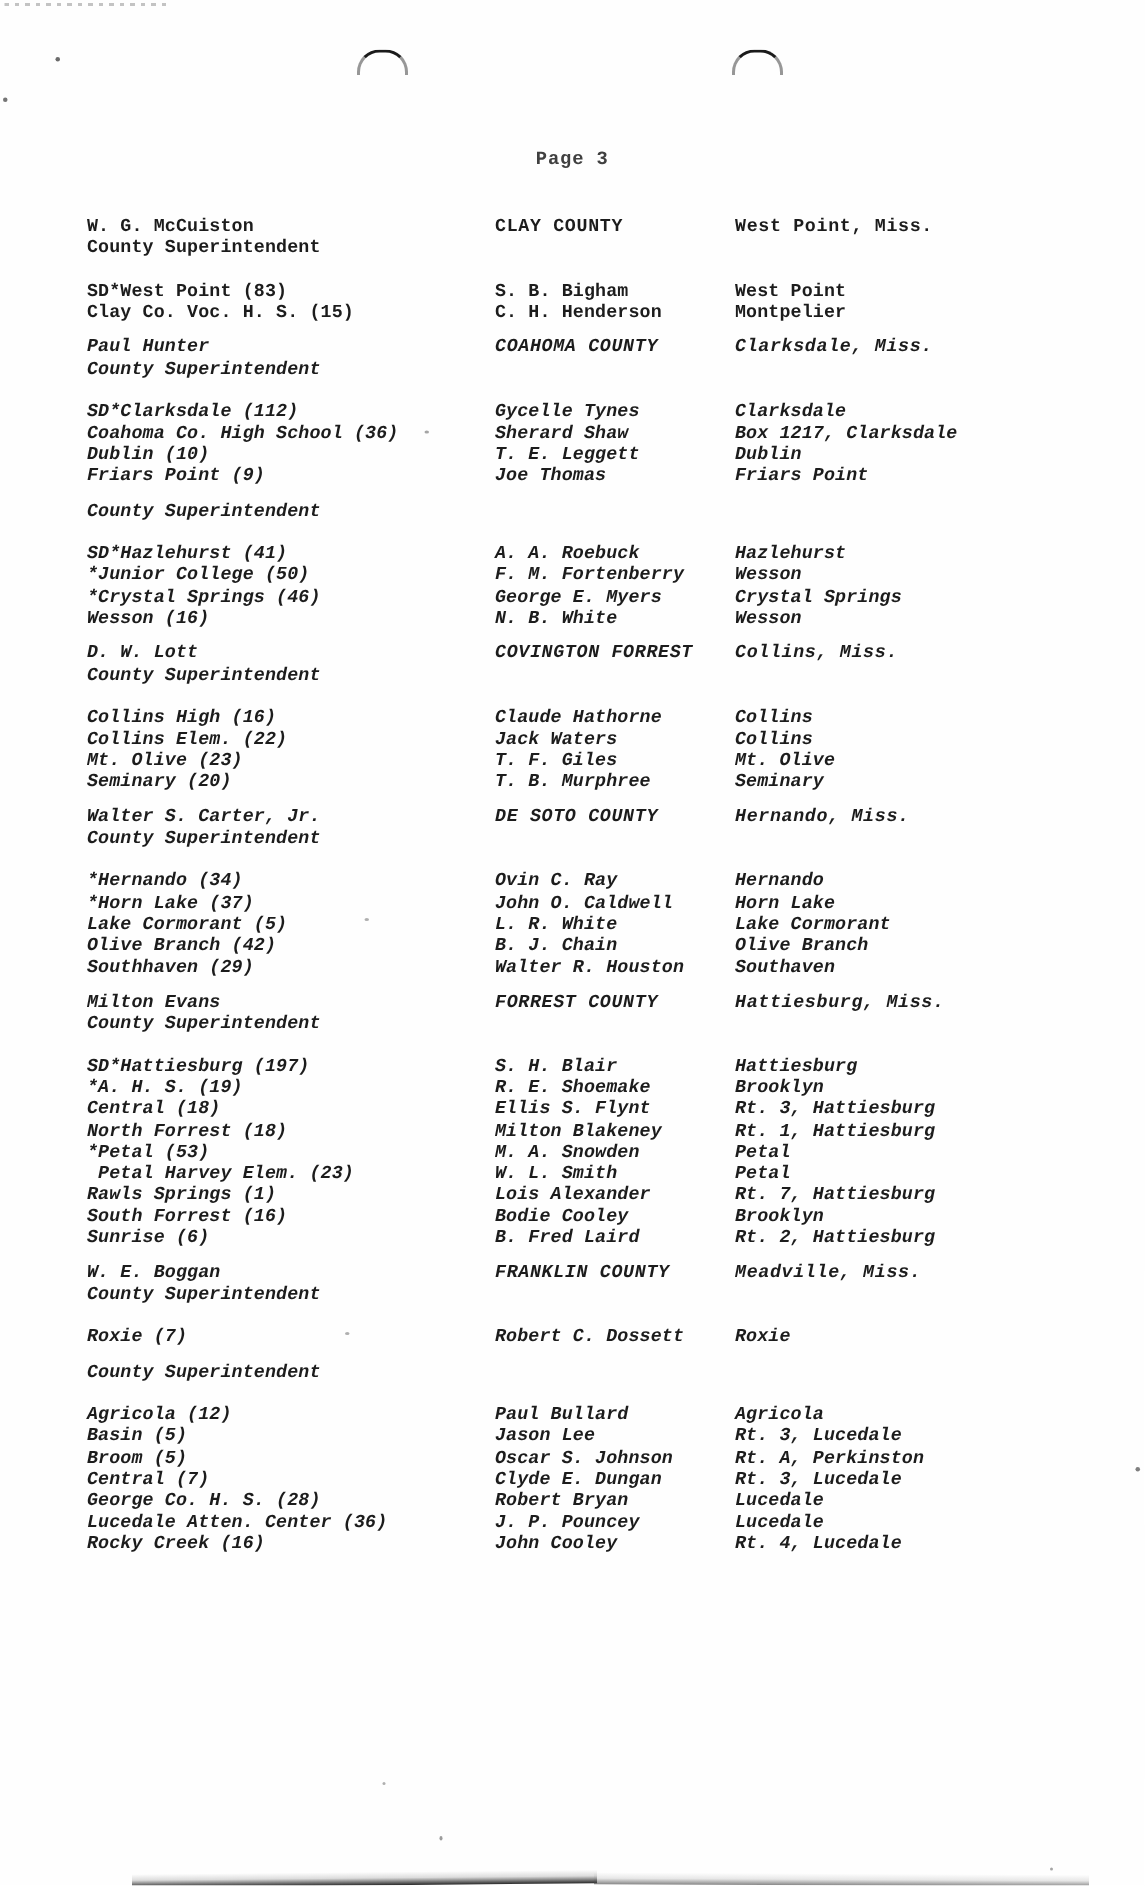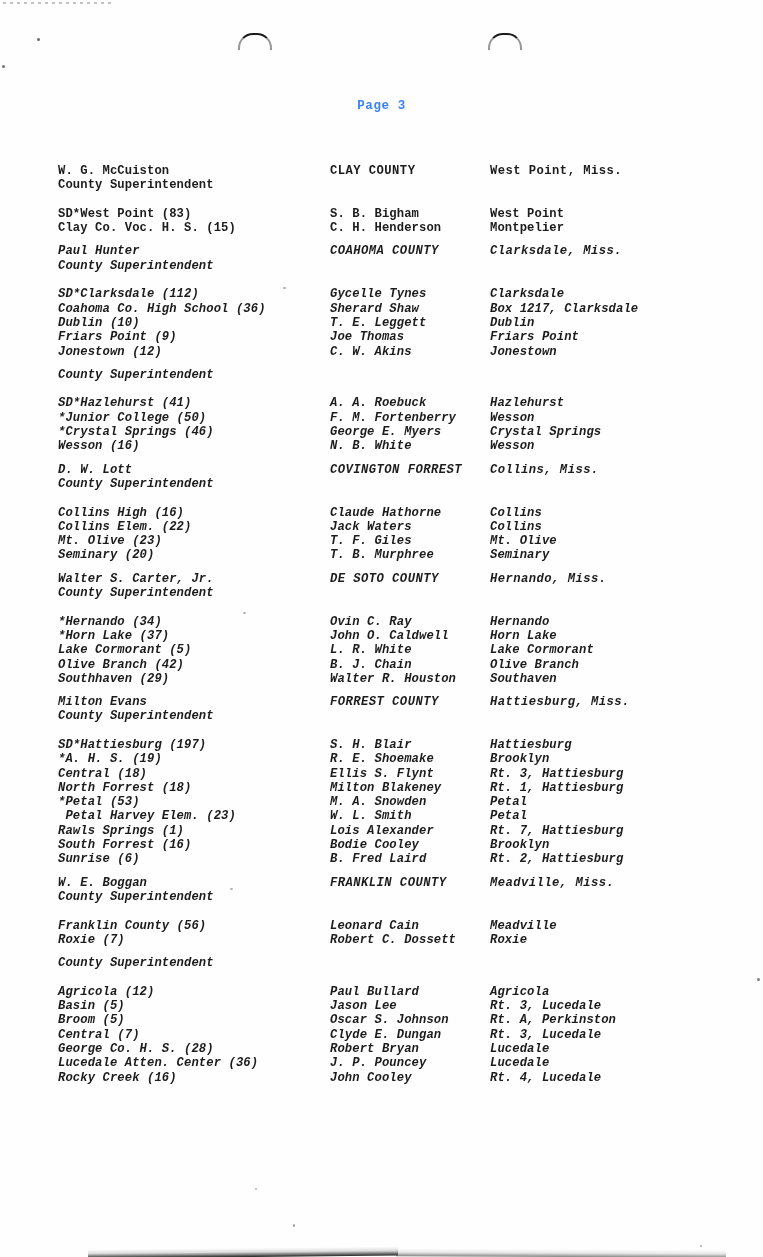--- a/index.html
+++ b/index.html
@@ -62,28 +62,27 @@
   }
 
   
   #page-number {
     position: absolute;
     top: 99px; left: 0; width: 763px;
     text-align: center;
     font-size: 12.5px;
     font-weight: bold;
     letter-spacing: .6px;
-    color: #3b82f6;
+    color: #404040;
   }
 
   #body-text {
     position: absolute;
     top: 144px; left: 0;
     width: 647px;
-    margin-top: 20px;
   }
   .section { position: relative; }
   .section + .section { margin-top: 9px; font-style: italic; }
 
   .line {
     position: relative;
     height: 14.3px;
     line-height: 14.3px;
     white-space: pre;
     font-size: 12.2px;
@@ -134,21 +133,20 @@
         <div class="line"><span class="col1">Clay Co. Voc. H. S. (15)</span><span class="col2">C. H. Henderson</span><span class="col3">Montpelier</span></div>
       </div>
       <div class="section">
         <div class="line heading"><span class="col1">Paul Hunter</span><span class="col2">COAHOMA COUNTY</span><span class="col3">Clarksdale, Miss.</span></div>
         <div class="line"><span class="col1">County Superintendent</span></div>
         <div class="line gap"></div>
         <div class="line"><span class="col1">SD*Clarksdale (112)</span><span class="col2">Gycelle Tynes</span><span class="col3">Clarksdale</span></div>
         <div class="line"><span class="col1">Coahoma Co. High School (36)</span><span class="col2">Sherard Shaw</span><span class="col3">Box 1217, Clarksdale</span></div>
         <div class="line"><span class="col1">Dublin (10)</span><span class="col2">T. E. Leggett</span><span class="col3">Dublin</span></div>
         <div class="line"><span class="col1">Friars Point (9)</span><span class="col2">Joe Thomas</span><span class="col3">Friars Point</span></div>
-        <div class="line"><span class="col1">Jonestown (12)</span><span class="col2">C. W. Akins</span><span class="col3">Jonestown</span></div>
       </div>
       <div class="section">
         <div class="line"><span class="col1">County Superintendent</span></div>
         <div class="line gap"></div>
         <div class="line"><span class="col1">SD*Hazlehurst (41)</span><span class="col2">A. A. Roebuck</span><span class="col3">Hazlehurst</span></div>
         <div class="line"><span class="col1">*Junior College (50)</span><span class="col2">F. M. Fortenberry</span><span class="col3">Wesson</span></div>
         <div class="line"><span class="col1">*Crystal Springs (46)</span><span class="col2">George E. Myers</span><span class="col3">Crystal Springs</span></div>
         <div class="line"><span class="col1">Wesson (16)</span><span class="col2">N. B. White</span><span class="col3">Wesson</span></div>
       </div>
       <div class="section">
@@ -181,21 +179,20 @@
         <div class="line"><span class="col1">*Petal (53)</span><span class="col2">M. A. Snowden</span><span class="col3">Petal</span></div>
         <div class="line"><span class="col1"> Petal Harvey Elem. (23)</span><span class="col2">W. L. Smith</span><span class="col3">Petal</span></div>
         <div class="line"><span class="col1">Rawls Springs (1)</span><span class="col2">Lois Alexander</span><span class="col3">Rt. 7, Hattiesburg</span></div>
         <div class="line"><span class="col1">South Forrest (16)</span><span class="col2">Bodie Cooley</span><span class="col3">Brooklyn</span></div>
         <div class="line"><span class="col1">Sunrise (6)</span><span class="col2">B. Fred Laird</span><span class="col3">Rt. 2, Hattiesburg</span></div>
       </div>
       <div class="section">
         <div class="line heading"><span class="col1">W. E. Boggan</span><span class="col2">FRANKLIN COUNTY</span><span class="col3">Meadville, Miss.</span></div>
         <div class="line"><span class="col1">County Superintendent</span></div>
         <div class="line gap"></div>
-        <div class="line"><span class="col1">Franklin County (56)</span><span class="col2">Leonard Cain</span><span class="col3">Meadville</span></div>
         <div class="line"><span class="col1">Roxie (7)</span><span class="col2">Robert C. Dossett</span><span class="col3">Roxie</span></div>
       </div>
       <div class="section">
         <div class="line"><span class="col1">County Superintendent</span></div>
         <div class="line gap"></div>
         <div class="line"><span class="col1">Agricola (12)</span><span class="col2">Paul Bullard</span><span class="col3">Agricola</span></div>
         <div class="line"><span class="col1">Basin (5)</span><span class="col2">Jason Lee</span><span class="col3">Rt. 3, Lucedale</span></div>
         <div class="line"><span class="col1">Broom (5)</span><span class="col2">Oscar S. Johnson</span><span class="col3">Rt. A, Perkinston</span></div>
         <div class="line"><span class="col1">Central (7)</span><span class="col2">Clyde E. Dungan</span><span class="col3">Rt. 3, Lucedale</span></div>
         <div class="line"><span class="col1">George Co. H. S. (28)</span><span class="col2">Robert Bryan</span><span class="col3">Lucedale</span></div>

